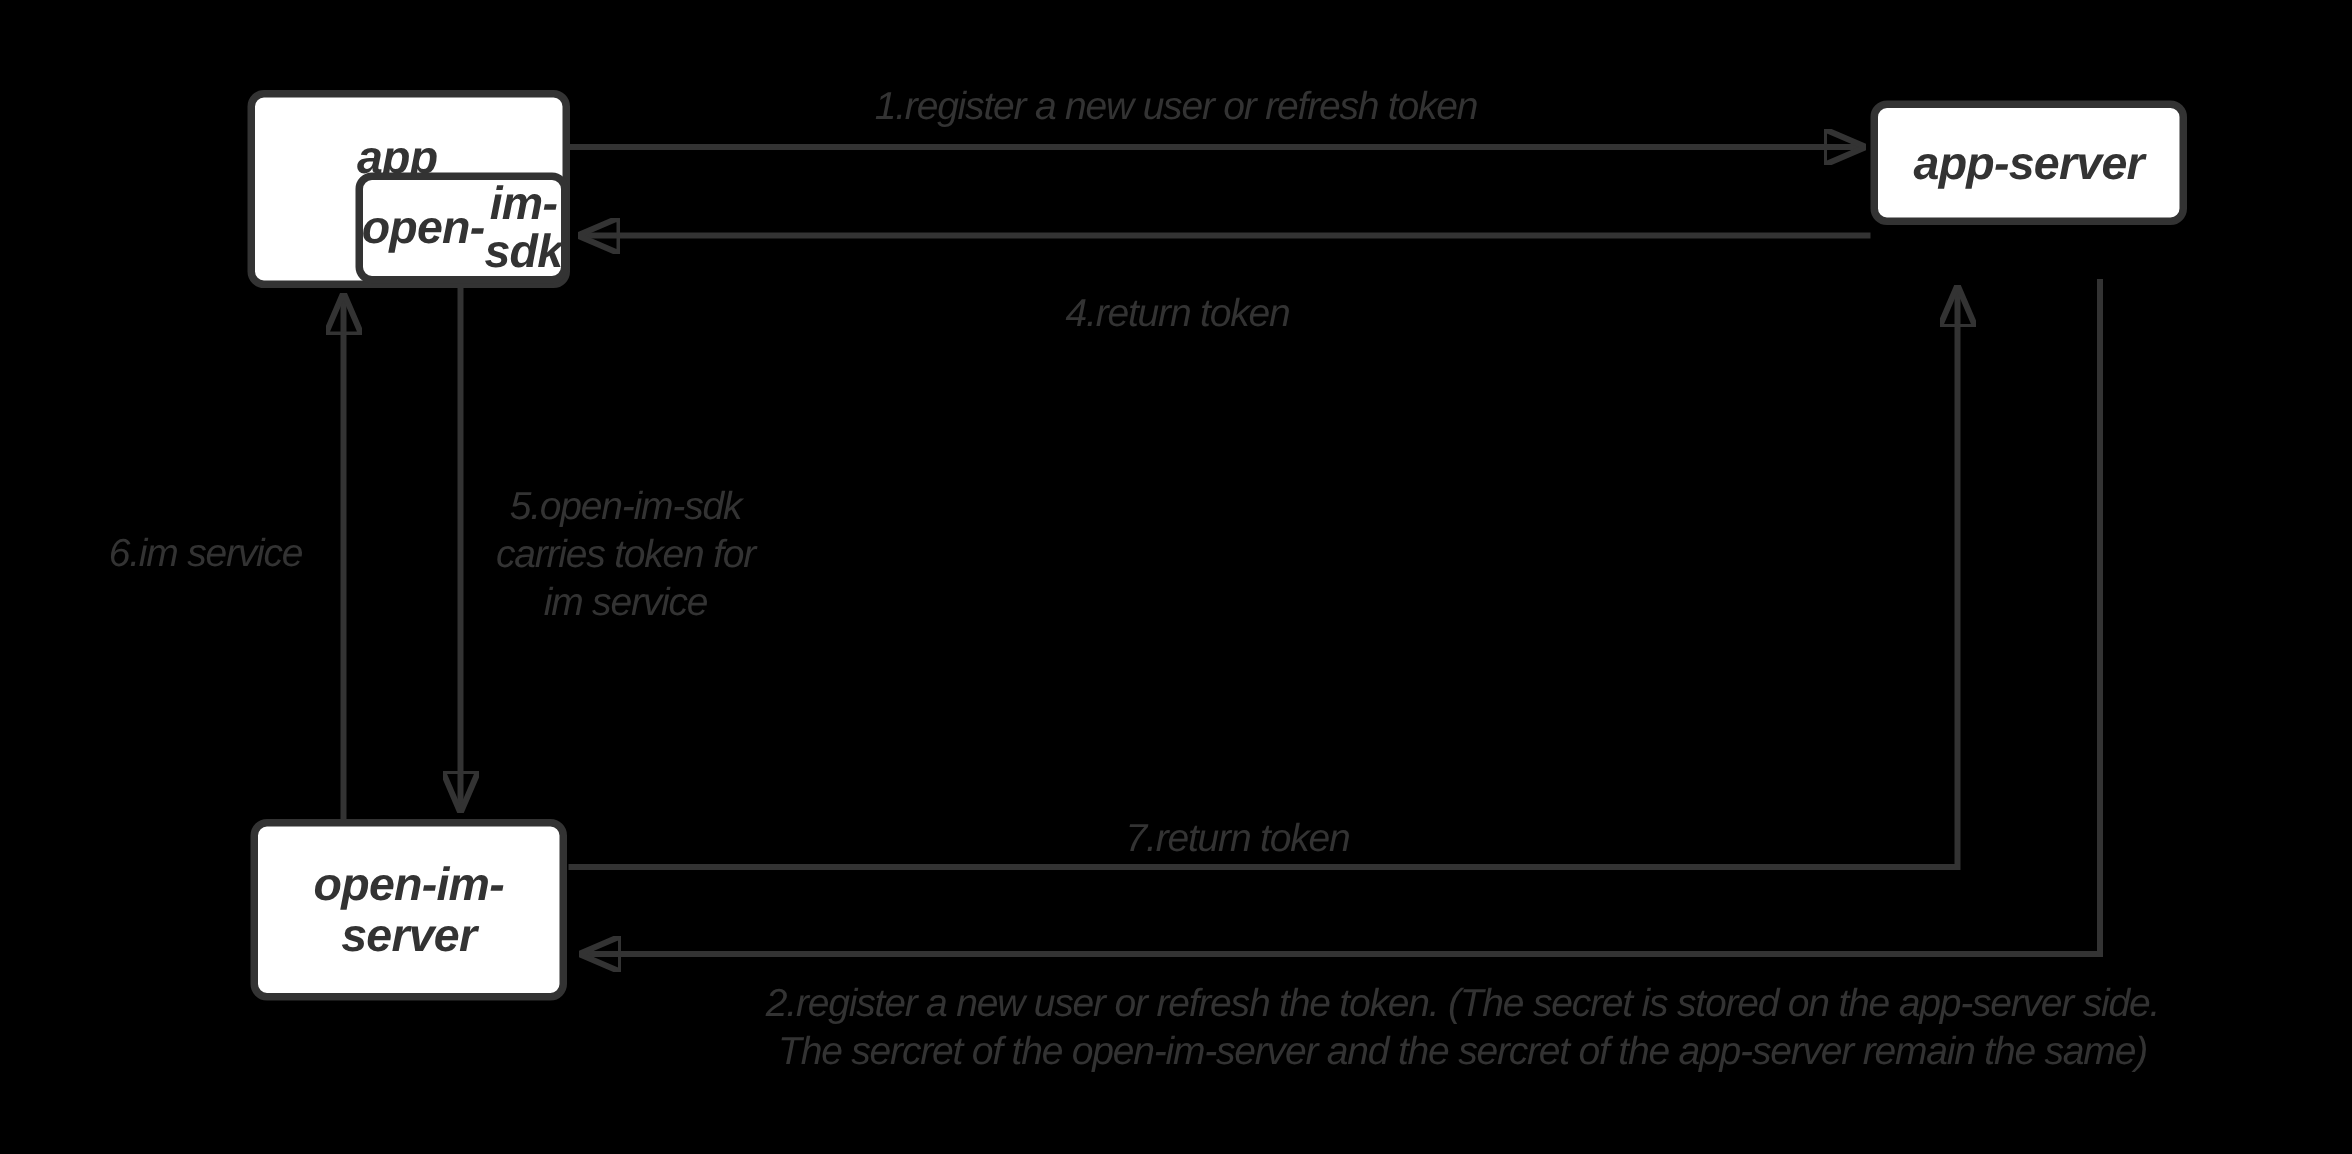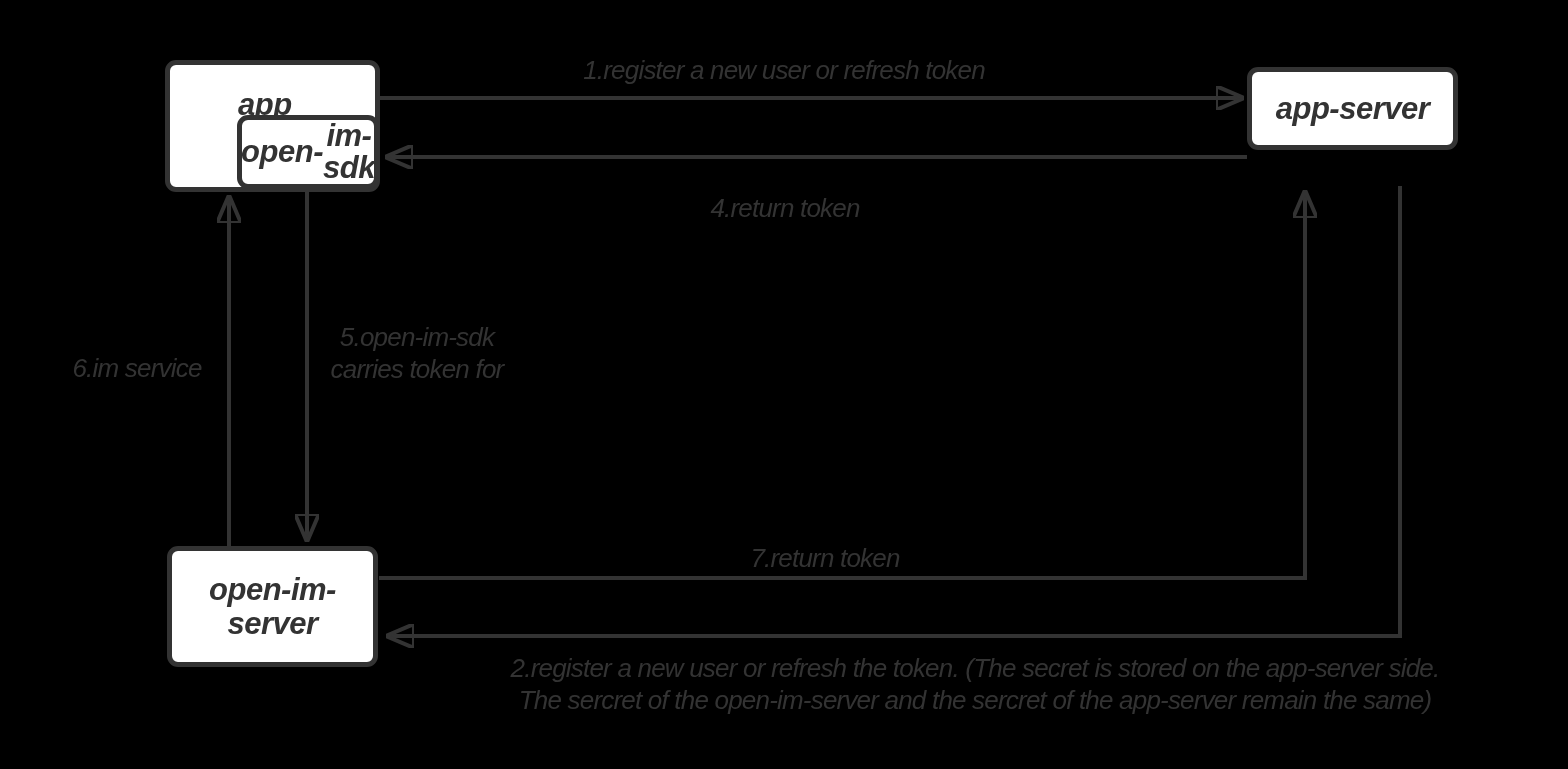--- a/index.html
+++ b/index.html
@@ -95,20 +95,21 @@
 
   <div class="edge-label el-4">4.return token</div>
 
   <div class="edge-label el-3">7.return token</div>
 
   <div class="edge-label el-6">6.im service</div>
 
   <div class="edge-label el-5">
     <div>5.open-im-sdk</div>
     <div>carries token for</div>
+    <div>im service</div>
   </div>
 
   <div class="edge-label el-2">
     <div>2.register a new user or refresh the token. (The secret is stored on the app-server side.</div>
     <div>The sercret of the open-im-server and the sercret of the app-server remain the same)</div>
   </div>
 
 </div>
 
 </body></html>

